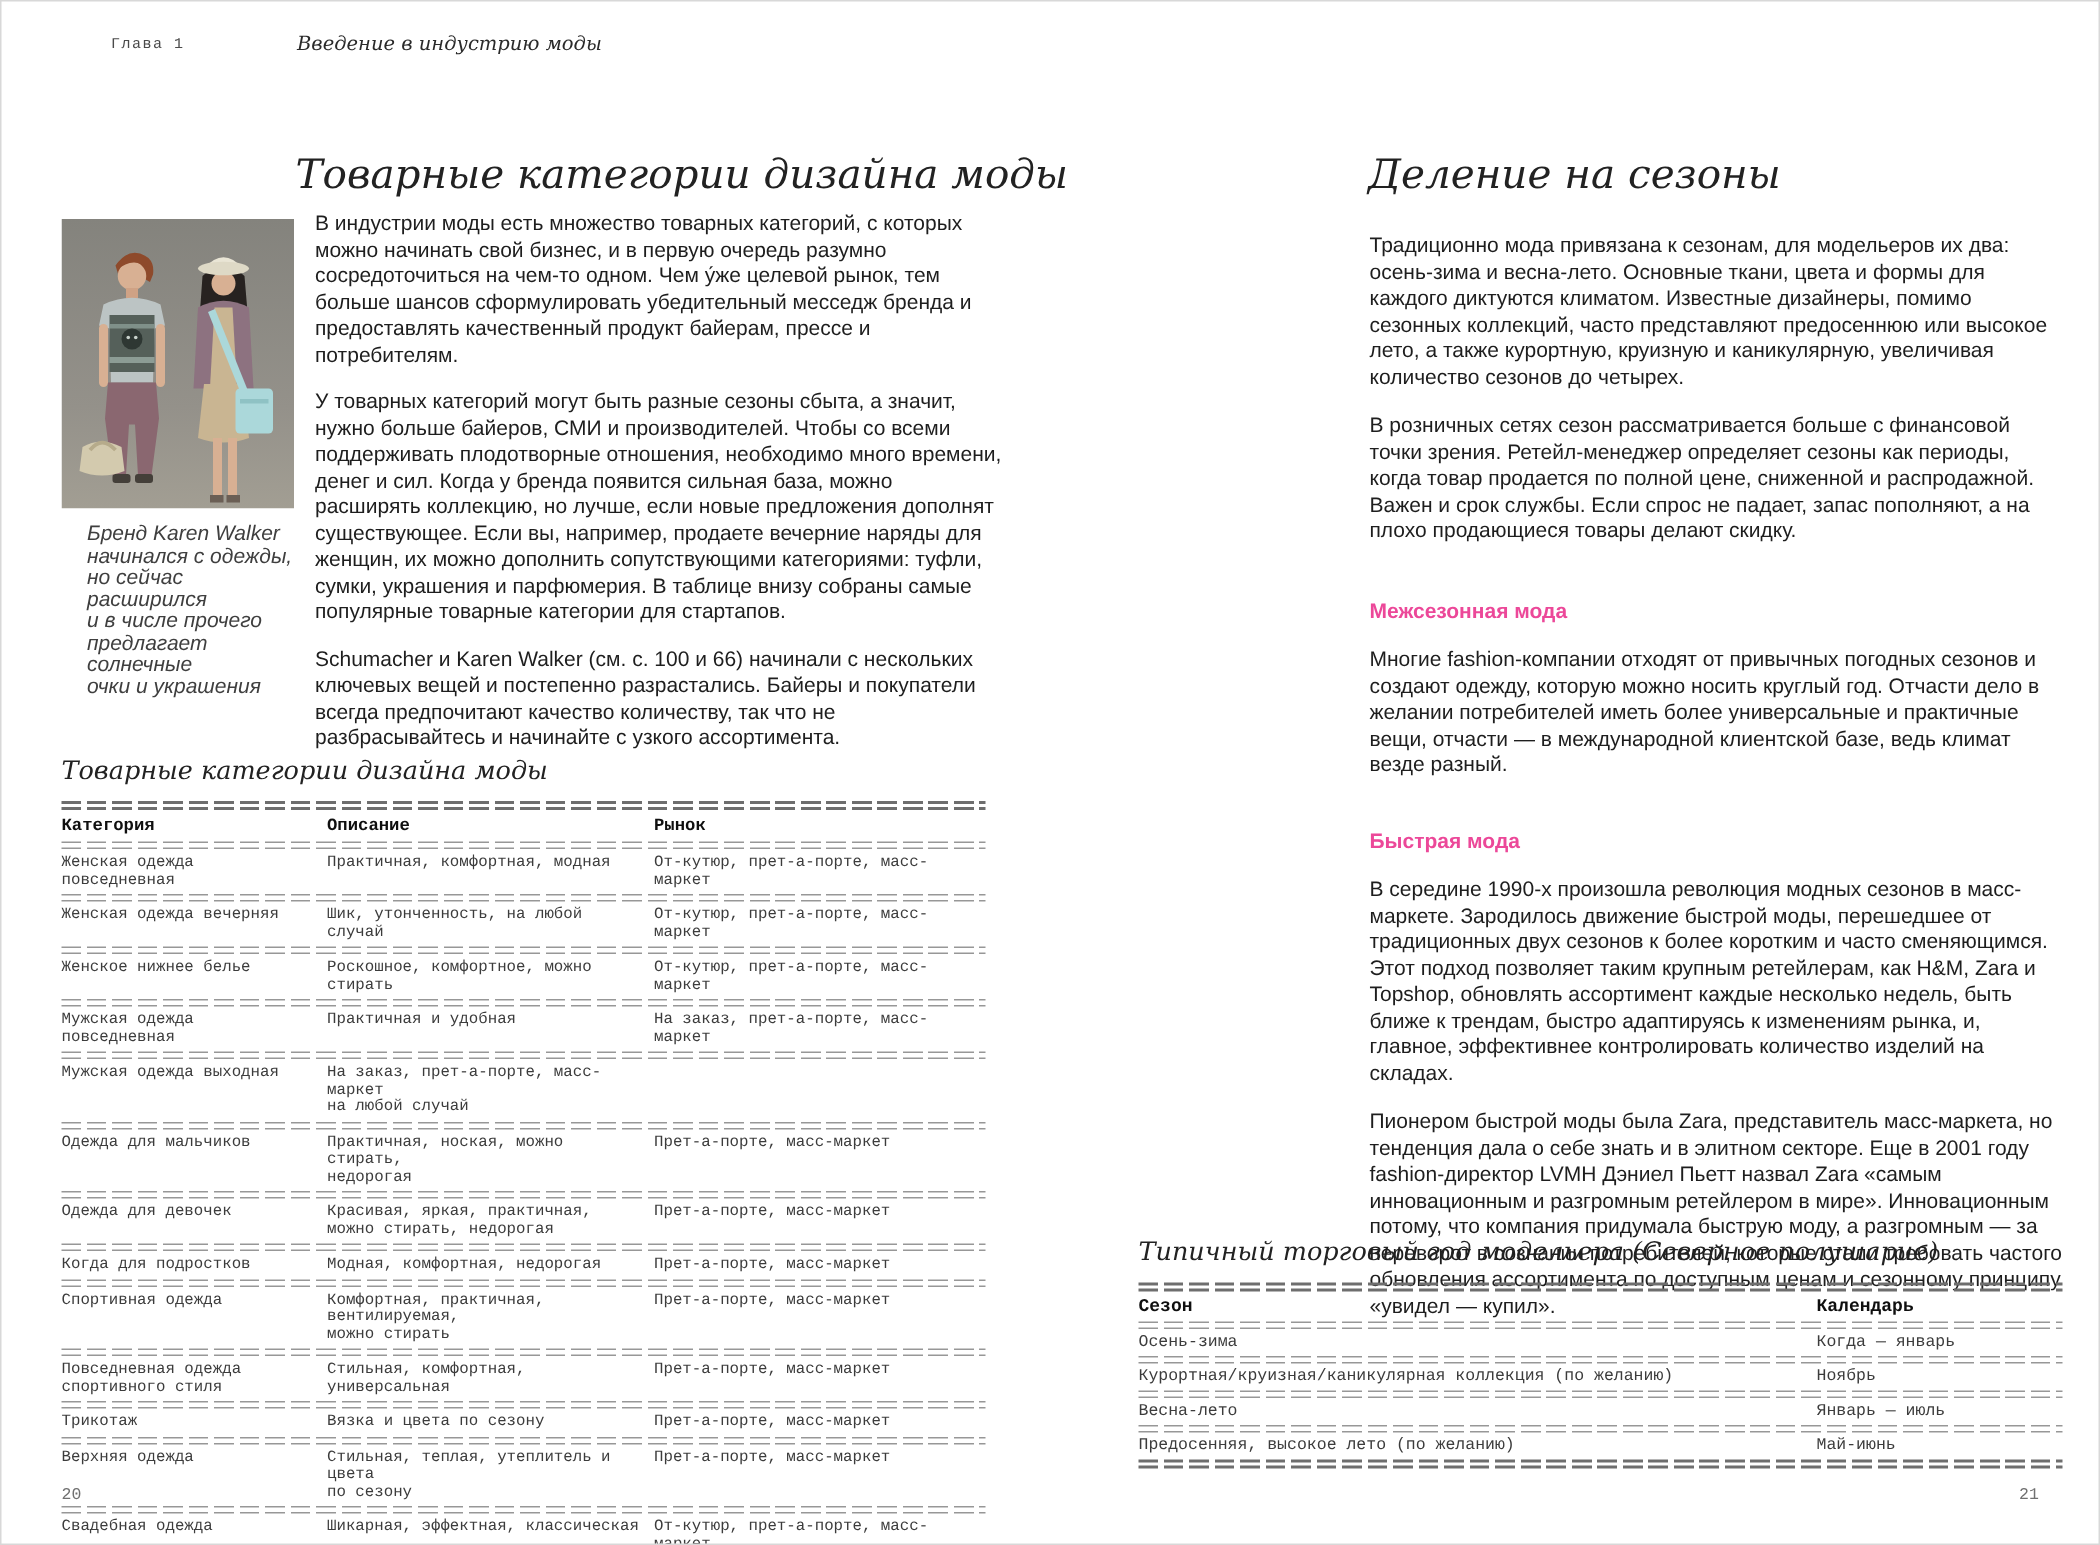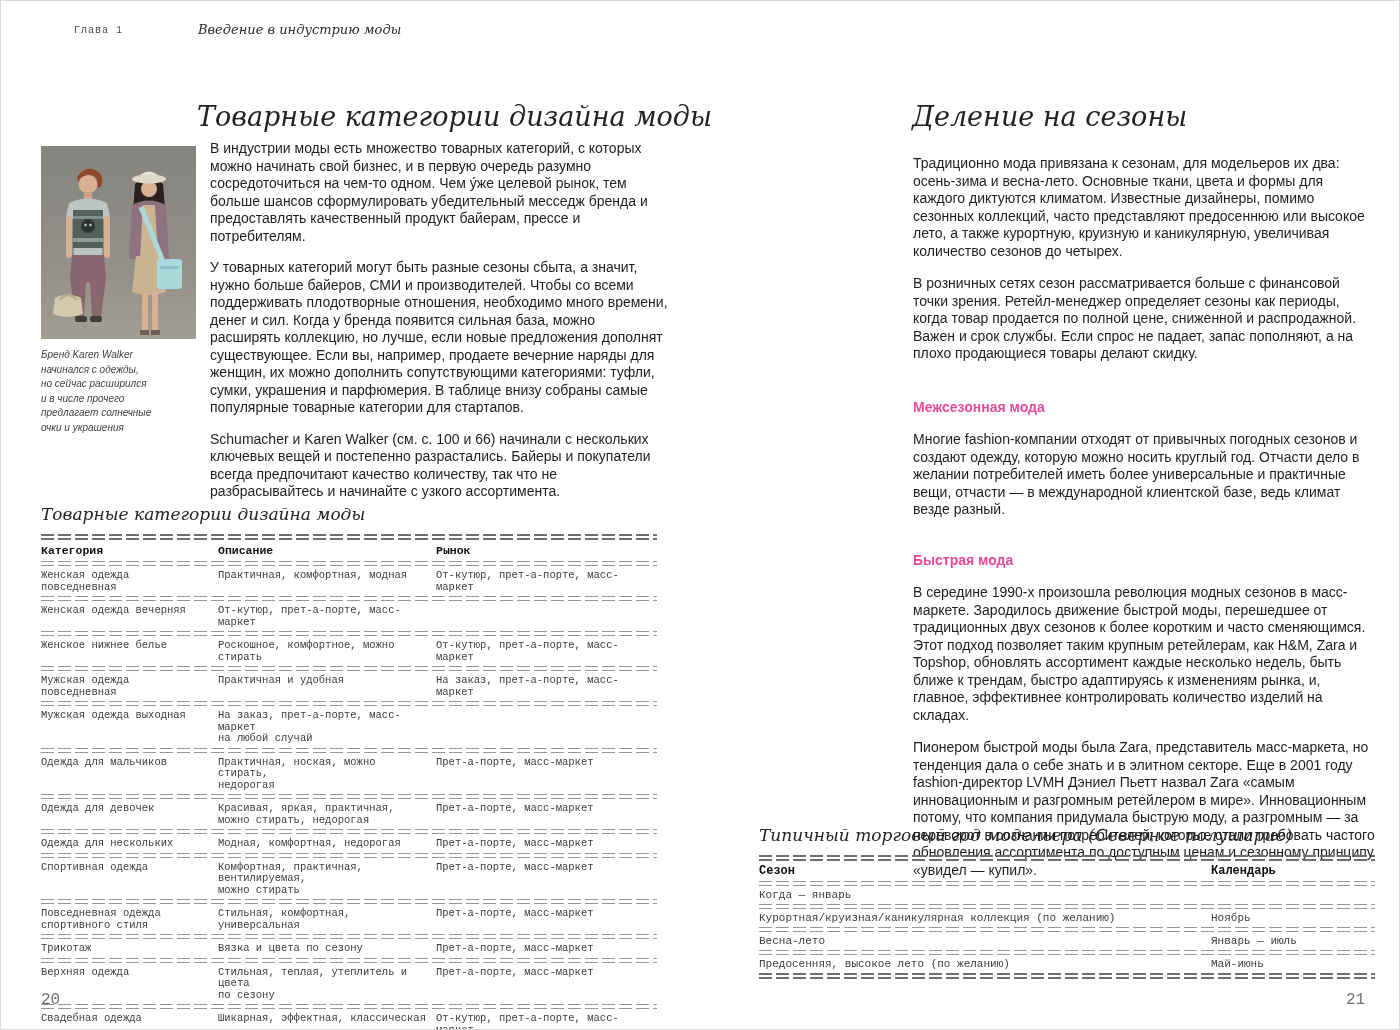--- a/index.html
+++ b/index.html
@@ -18,24 +18,24 @@
   .tbl-title{font-family:"DejaVu Serif",serif;font-style:italic;font-size:17px;color:#222;margin:0;}
 
   
   .body-col p{margin:0 0 14px;font-size:14px;line-height:17.5px;color:#1e1e1e;}
   .body-col-r p{margin:15px 0 8px;font-size:14px;line-height:17.5px;color:#1e1e1e;}
   .sec-h{margin:36px 0 0;font-size:14px;line-height:17.5px;font-weight:bold;color:#ec4899;}
   .sec-h.second{margin-top:33px;}
   .sec-p{margin:0 0 8px;font-size:14px;line-height:17.5px;color:#1e1e1e;}
 
   
-  .caption{font-style:italic;font-size:10px;line-height:14.5px;color:#3f3f3f;white-space:pre-line;}
-
-  
-  .pagenum{font-family:"Liberation Mono",monospace;font-size:16px;color:#707070;}
+  .caption{font-style:italic;font-size:14px;line-height:14.5px;color:#3f3f3f;white-space:pre-line;margin-left:17px;}
+
+  
+  .pagenum{font-family:"Liberation Mono",monospace;font-size:11px;color:#707070;}
 
   
   .jtable{display:grid;}
   .t-left{grid-template-columns:177px 218px 221px;width:616px;}
   .t-right{grid-template-columns:452px 164px;width:616px;}
   .t-cell{font-family:"Liberation Mono",monospace;font-size:10.5px;line-height:11.5px;
           color:#3c3c3c;padding:4px 10px 3px 0;white-space:pre-line;}
   .t-right .t-cell{font-size:11px;line-height:13px;padding:3px 10px 2px 0;}
   .t-hcell{font-family:"Liberation Mono",monospace;font-weight:bold;font-size:11.5px;
            line-height:12px;color:#0f0f0f;padding:5px 10px 4px 0;}
@@ -129,20 +129,21 @@
         <div class="dsep heavy"></div>
         <div class="t-hcell">Категория</div>
         <div class="t-hcell">Описание</div>
         <div class="t-hcell">Рынок</div>
         <div class="dsep"></div>
         <div class="t-cell">Женская одежда повседневная</div>
         <div class="t-cell">Практичная, комфортная, модная</div>
         <div class="t-cell">От-кутюр, прет-а-порте, масс-маркет</div>
         <div class="dsep"></div>
         <div class="t-cell">Женская одежда вечерняя</div>
+        <div class="t-cell">Шик, утонченность, на любой случай</div>
         <div class="t-cell">От-кутюр, прет-а-порте, масс-маркет</div>
         <div class="dsep"></div>
         <div class="t-cell">Женское нижнее белье</div>
         <div class="t-cell">Роскошное, комфортное, можно стирать</div>
         <div class="t-cell">От-кутюр, прет-а-порте, масс-маркет</div>
         <div class="dsep"></div>
         <div class="t-cell">Мужская одежда повседневная</div>
         <div class="t-cell">Практичная и удобная</div>
         <div class="t-cell">На заказ, прет-а-порте, масс-маркет</div>
         <div class="dsep"></div>
@@ -153,21 +154,21 @@
         <div class="t-cell">Одежда для мальчиков</div>
         <div class="t-cell">Практичная, ноская, можно стирать,
 недорогая</div>
         <div class="t-cell">Прет-а-порте, масс-маркет</div>
         <div class="dsep"></div>
         <div class="t-cell">Одежда для девочек</div>
         <div class="t-cell">Красивая, яркая, практичная,
 можно стирать, недорогая</div>
         <div class="t-cell">Прет-а-порте, масс-маркет</div>
         <div class="dsep"></div>
-        <div class="t-cell">Одежда для нескольких</div>
+        <div class="t-cell">Когда для подростков</div>
         <div class="t-cell">Модная, комфортная, недорогая</div>
         <div class="t-cell">Прет-а-порте, масс-маркет</div>
         <div class="dsep"></div>
         <div class="t-cell">Спортивная одежда</div>
         <div class="t-cell">Комфортная, практичная, вентилируемая,
 можно стирать</div>
         <div class="t-cell">Прет-а-порте, масс-маркет</div>
         <div class="dsep"></div>
         <div class="t-cell">Повседневная одежда
 спортивного стиля</div>
@@ -206,20 +207,21 @@
     <p class="sec-p">Пионером быстрой моды была Zara, представитель масс-маркета, но тенденция дала о себе знать и в элитном секторе. Еще в 2001 году fashion-директор LVMH Дэниел Пьетт назвал Zara «самым инновационным и разгромным ретейлером в мире». Инновационным потому, что компания придумала быструю моду, а разгромным — за переворот в сознании потребителей, которые стали требовать частого обновления ассортимента по доступным ценам и сезонному принципу «увидел — купил».</p>
   </div>
 
   <div class="abs" style="left:758px;top:824px;width:616px;">
     <div class="tbl-title">Типичный торговый год модельера (Северное полушарие)</div>
     <div class="jtable t-right" style="margin-top:10px;">
         <div class="dsep heavy"></div>
         <div class="t-hcell">Сезон</div>
         <div class="t-hcell">Календарь</div>
         <div class="dsep"></div>
+        <div class="t-cell">Осень-зима</div>
         <div class="t-cell">Когда — январь</div>
         <div class="dsep"></div>
         <div class="t-cell">Курортная/круизная/каникулярная коллекция (по желанию)</div>
         <div class="t-cell">Ноябрь</div>
         <div class="dsep"></div>
         <div class="t-cell">Весна-лето</div>
         <div class="t-cell">Январь — июль</div>
         <div class="dsep"></div>
         <div class="t-cell">Предосенняя, высокое лето (по желанию)</div>
         <div class="t-cell">Май-июнь</div>

